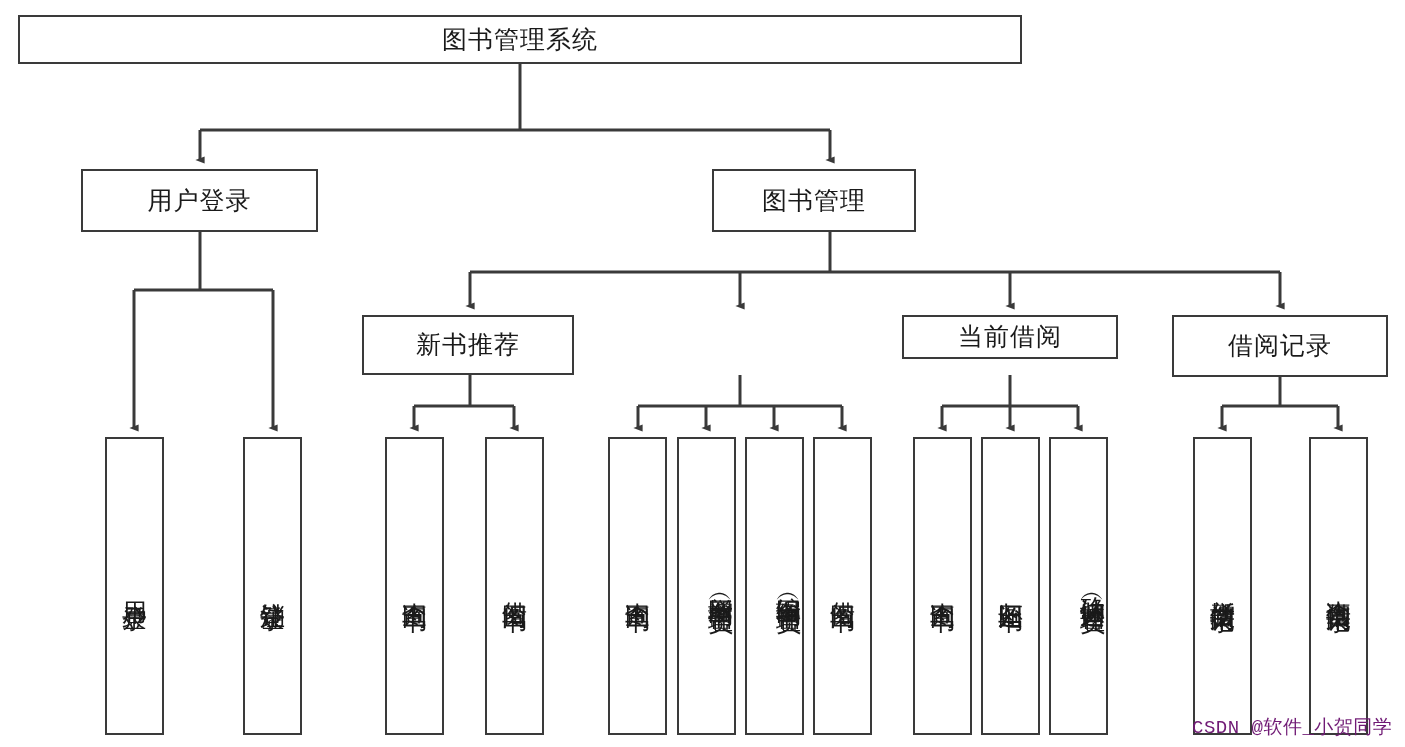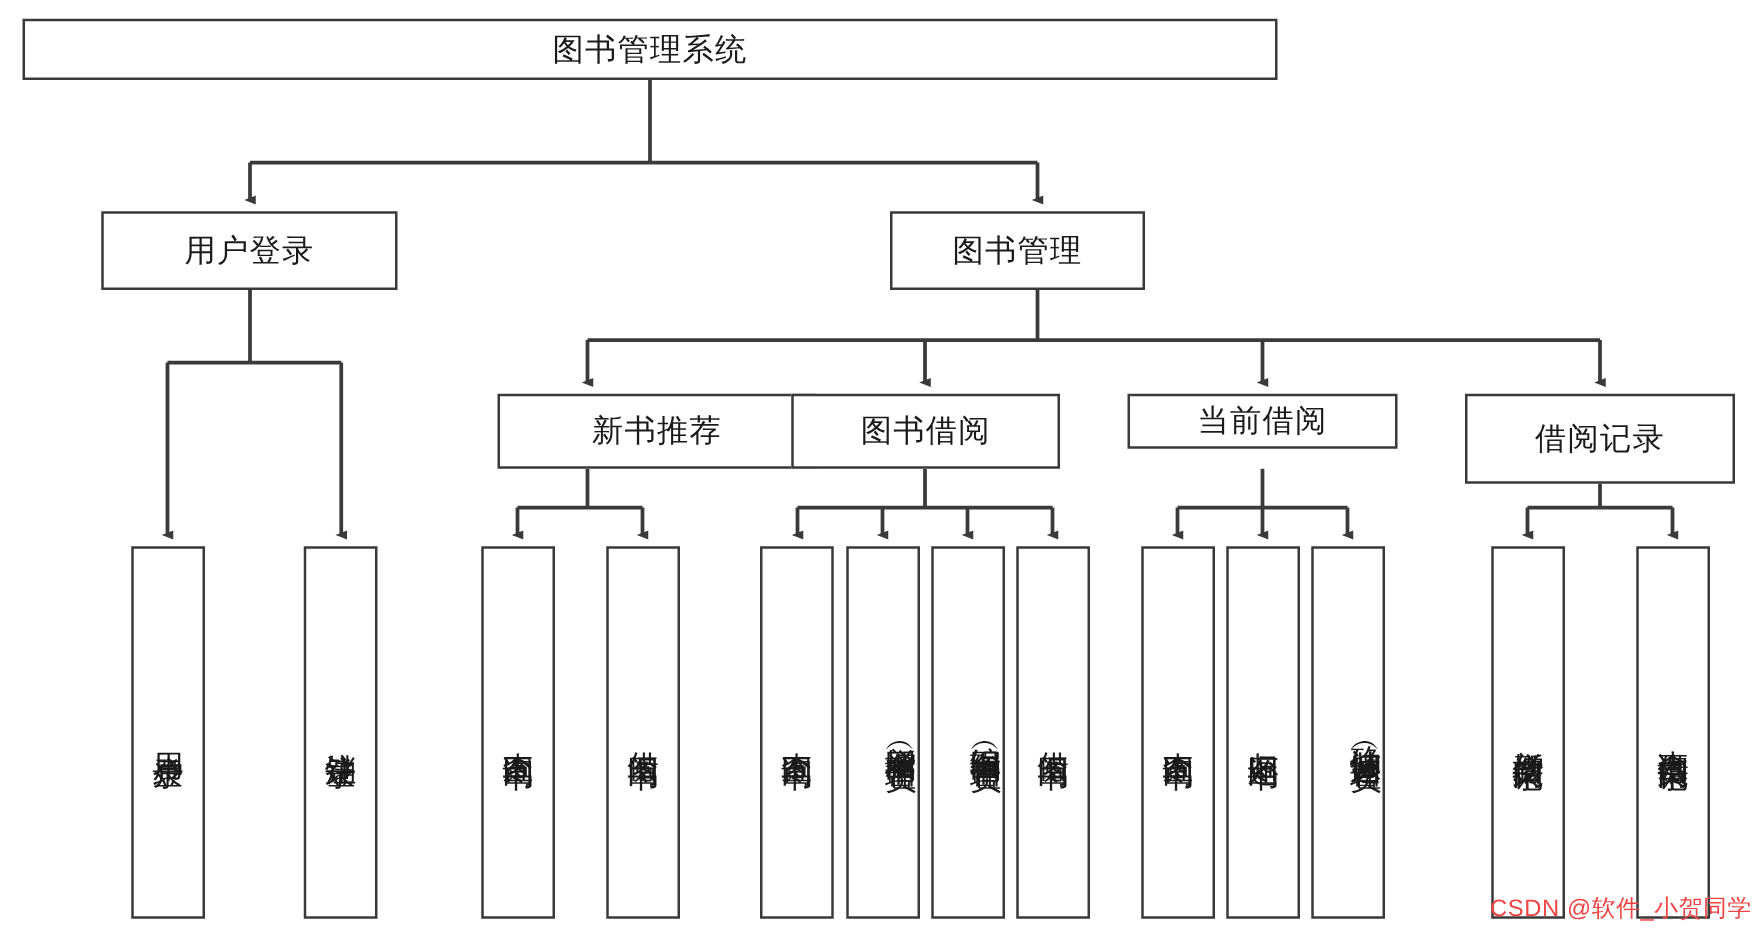--- a/index.html
+++ b/index.html
@@ -54,24 +54,24 @@
   }
   .node.vertical.tall-text {
     align-items: flex-start;
   }
   .node.vertical.mid-text {
     align-items: center;
   }
   .watermark {
     position: absolute;
     font-size: 19px;
-    color: #ef4444;
+    color: #701a75;
     letter-spacing: 0.5px;
     white-space: nowrap;
-    font-family: Liberation Sans, sans-serif;
+    font-family: Liberation Mono, monospace;
   }
 </style>
 </head>
 <body>
 
 <div id="canvas">
 
   <svg id="edges" viewBox="0 0 1405 747" xmlns="http://www.w3.org/2000/svg">
     <defs>
       <marker id="arrow" markerWidth="10" markerHeight="10" refX="4.2" refY="5" orient="auto" markerUnits="userSpaceOnUse">
@@ -119,27 +119,26 @@
     <path d="M1222,406 L1222,428" stroke="#3a3a3a" stroke-width="3" fill="none" marker-end="url(#arrow)"></path>
     <path d="M1338,406 L1338,428" stroke="#3a3a3a" stroke-width="3" fill="none" marker-end="url(#arrow)"></path>
   </svg>
 
   <div class="node horizontal" style="left:18px; top:15px; width:1004px; height:49px;">图书管理系统</div>
 
   <div class="node horizontal" style="left:81px; top:169px; width:237px; height:63px;">用户登录</div>
 
   <div class="node horizontal" style="left:712px; top:169px; width:204px; height:63px;">图书管理</div>
 
-  <div class="node horizontal" style="left:362px; top:315px; width:255px; height:60px;margin-left:36px;">新书推荐</div>
+  <div class="node horizontal" style="left:362px; top:315px; width:212px; height:60px;">新书推荐</div>
 
-  <div class="node horizontal" style="left:633px; top:315px; width:215px; height:60px;">图书借阅</div>
 
   <div class="node horizontal" style="left:902px; top:315px; width:216px; height:44px;">当前借阅</div>
 
-  <div class="node horizontal" style="left:1172px; top:315px; width:216px; height:72px;">借阅记录</div>
+  <div class="node horizontal" style="left:1172px; top:315px; width:216px; height:62px;">借阅记录</div>
 
   <div class="node vertical mid-text" style="left:105px; top:437px; width:59px; height:298px;">用户登录</div>
 
   <div class="node vertical mid-text" style="left:243px; top:437px; width:59px; height:298px;">注销登录</div>
 
   <div class="node vertical mid-text" style="left:385px; top:437px; width:59px; height:298px;">查询图书</div>
 
   <div class="node vertical mid-text" style="left:485px; top:437px; width:59px; height:298px;">借阅图书</div>
 
   <div class="node vertical mid-text" style="left:608px; top:437px; width:59px; height:298px;">查询图书</div>

